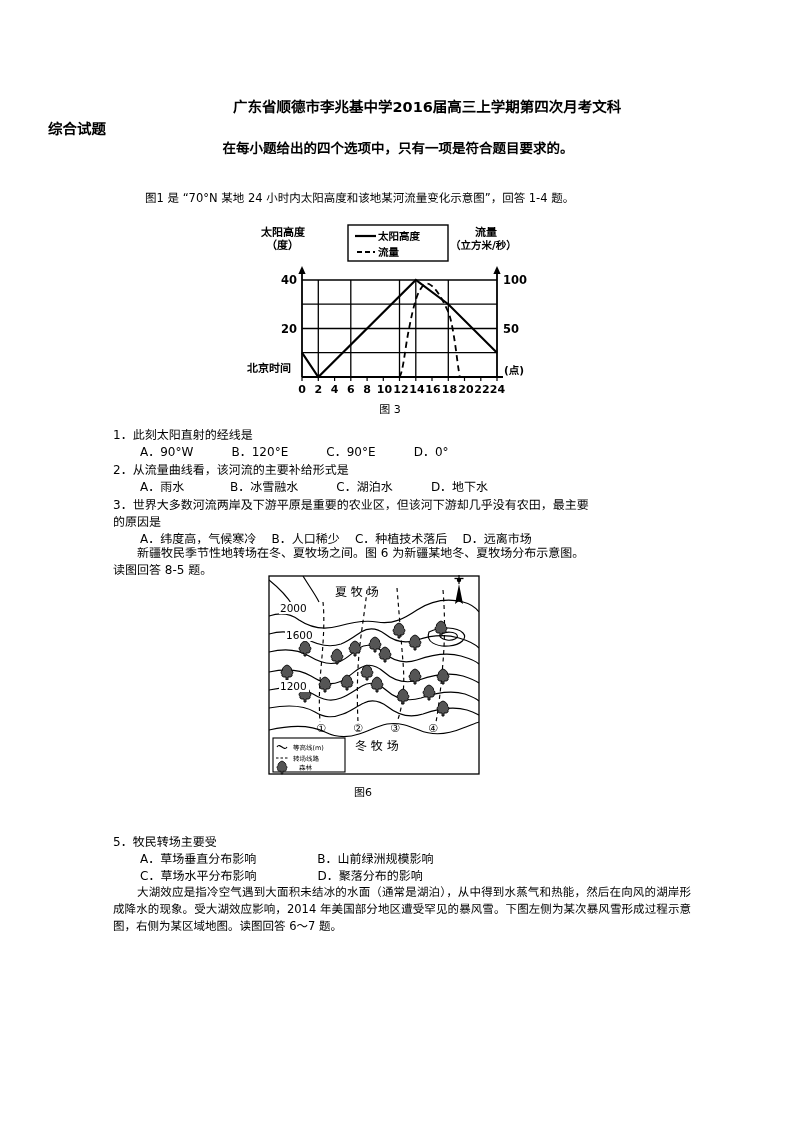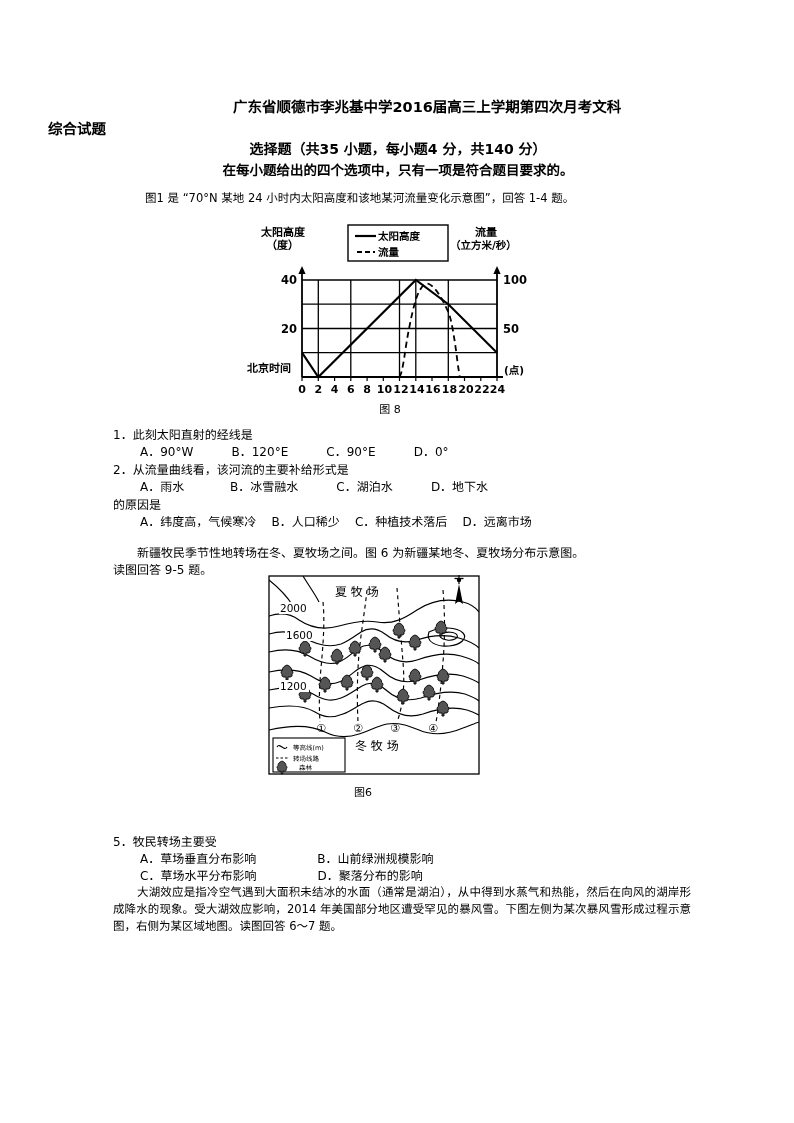--- a/index.html
+++ b/index.html
@@ -138,21 +138,20 @@
 <body>
 
 <div class="page">
 
   <div class="doc-title">
     <span class="t-line1">广东省顺德市李兆基中学2016届高三上学期第四次月考文科</span>
     <span class="t-line2">综合试题</span>
   </div>
 
   <div class="sec-heading">
-    <span>选择题（共35 小题，每小题4 分，共140 分）</span>
     <span class="sub">在每小题给出的四个选项中，只有一项是符合题目要求的。</span>
   </div>
 
   <div class="lead-para">图1 是 “70°N 某地 24 小时内太阳高度和该地某河流量变化示意图”，回答 1-4 题。</div>
 
   <div class="fig1-wrap">
     <svg class="fig1-svg" width="290" height="196" viewBox="0 0 290 196">
 
       <text x="16" y="14" font-family="DejaVu Sans, sans-serif" font-size="11" font-weight="bold">太阳高度</text>
       <text x="21" y="27" font-family="DejaVu Sans, sans-serif" font-size="11" font-weight="bold">（度）</text>
@@ -225,40 +224,41 @@
         <text x="237.0" y="171">22</text>
         <text x="252.5" y="171">24</text>
       </g>
 
       <polyline points="57,130.7 73.3,155 170.8,58 203.3,82.2 252,130.7" fill="none" stroke="#000" stroke-width="2.1" stroke-linejoin="miter"></polyline>
 
       <path d="M154.5,155 C158,150 160,128 163,112 C166,96 169,82 172.5,73 C176,64.5 180,60.5 184,62
                C190,65 196,74 203.3,90 C207,99 210,120 212.5,140 C213.6,148 214.3,152 214.8,155" fill="none" stroke="#000" stroke-width="1.8" stroke-dasharray="6,4"></path>
     </svg>
   </div>
-  <div class="fig1-caption">图 8</div>
+  <div class="fig1-caption">图 3</div>
 
   <div class="qblock" style="top:427px;">
     <span class="q-stem">1．此刻太阳直射的经线是</span>
     <span class="q-opts">A．90°W          B．120°E          C．90°E          D．0°</span>
   </div>
 
   <div class="qblock" style="top:462px;">
     <span class="q-stem">2．从流量曲线看，该河流的主要补给形式是</span>
     <span class="q-opts">A．雨水            B．冰雪融水          C．湖泊水          D．地下水</span>
   </div>
 
   <div class="qblock" style="top:497px;">
+    <span class="q-stem">3．世界大多数河流两岸及下游平原是重要的农业区，但该河下游却几乎没有农田，最主要</span>
     <span class="q-cont">的原因是</span>
     <span class="q-opts">A．纬度高，气候寒冷    B．人口稀少    C．种植技术落后    D．远离市场</span>
   </div>
 
   <div class="qblock" style="top:545px;">
     <span class="para-indent">新疆牧民季节性地转场在冬、夏牧场之间。图 6 为新疆某地冬、夏牧场分布示意图。</span>
-    <span>读图回答 9-5 题。</span>
+    <span>读图回答 8-5 题。</span>
   </div>
 
   <div class="fig6-wrap">
     <svg class="fig6-svg" width="312" height="212" viewBox="0 0 312 212">
       <defs>
         <clipPath id="mapClip">
           <rect x="62" y="4" width="210" height="198"></rect>
         </clipPath>
         <g id="treeGlyph">
           <path d="M0,-7 C3.2,-6 5,-3.6 4.6,-1.6 C6.2,-0.9 6.4,1.2 5,2.2 C5.6,3.6 4.6,5 3,5

